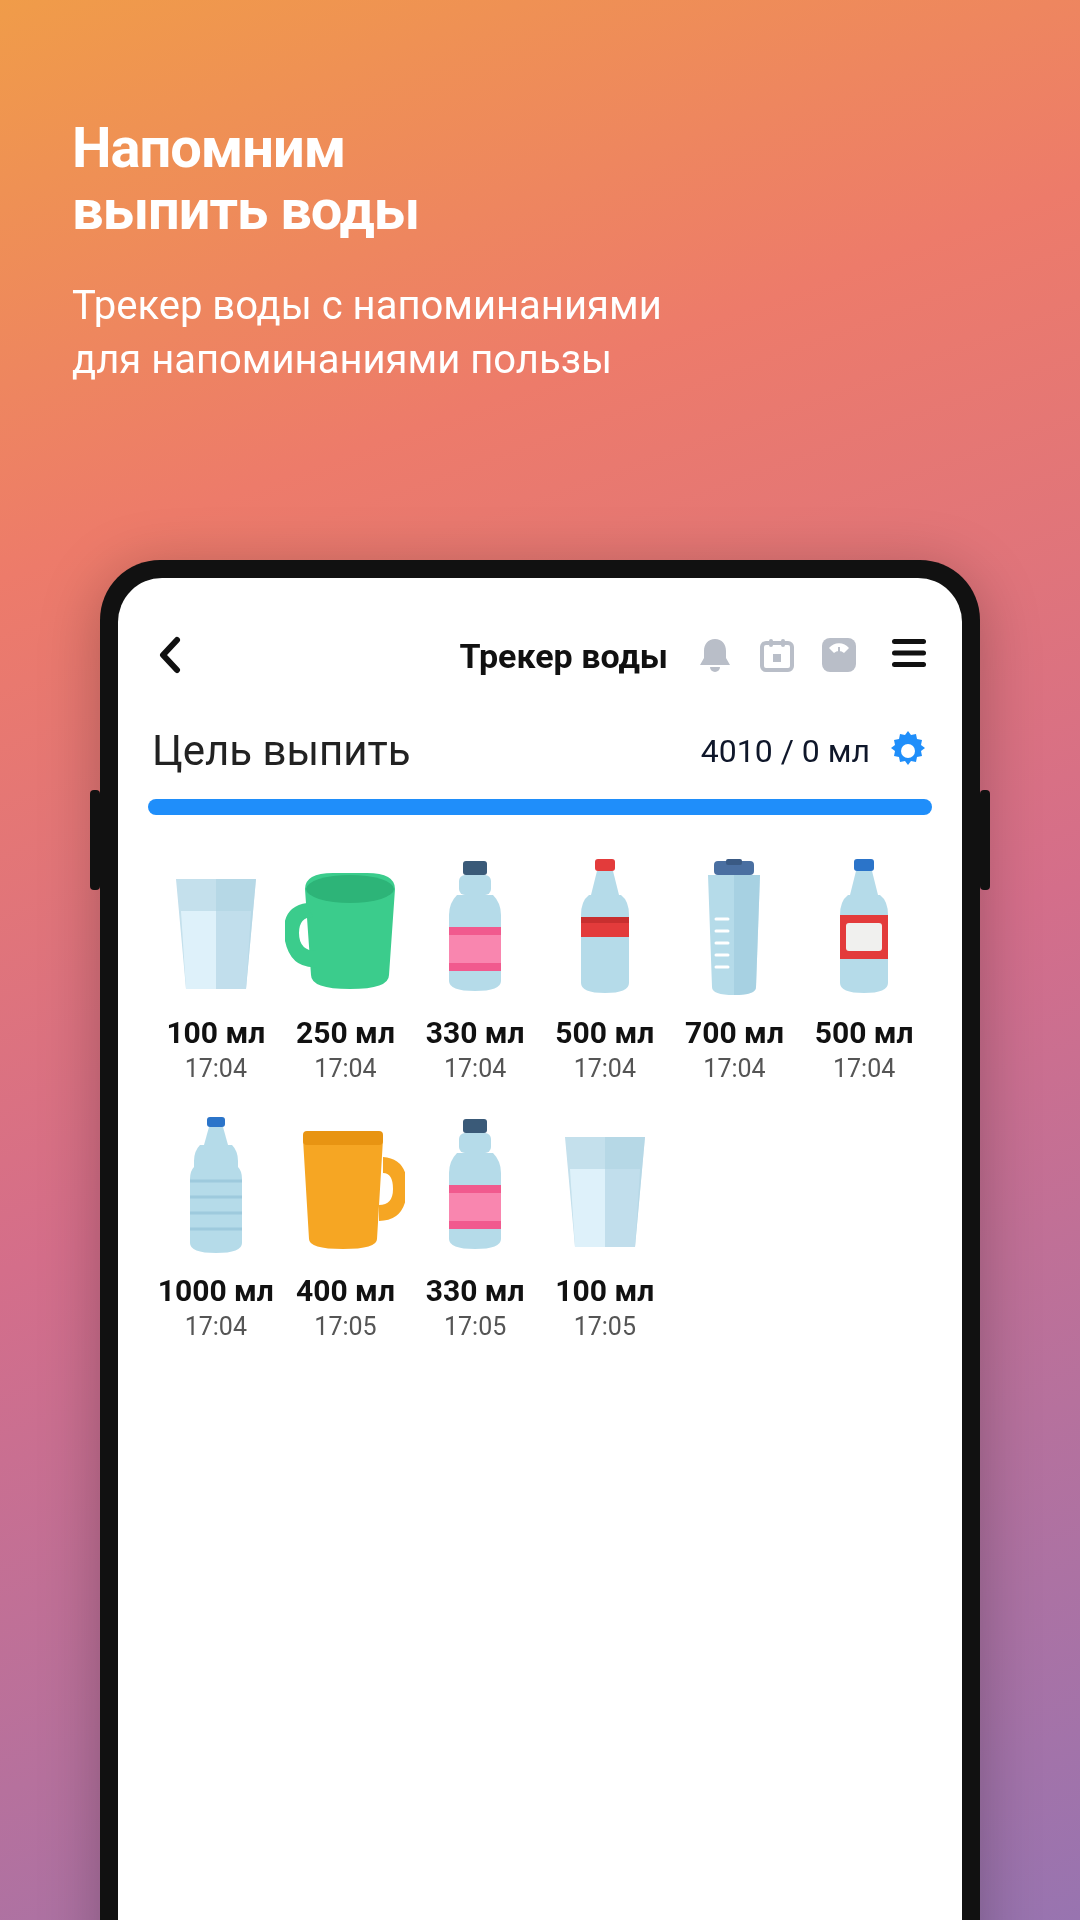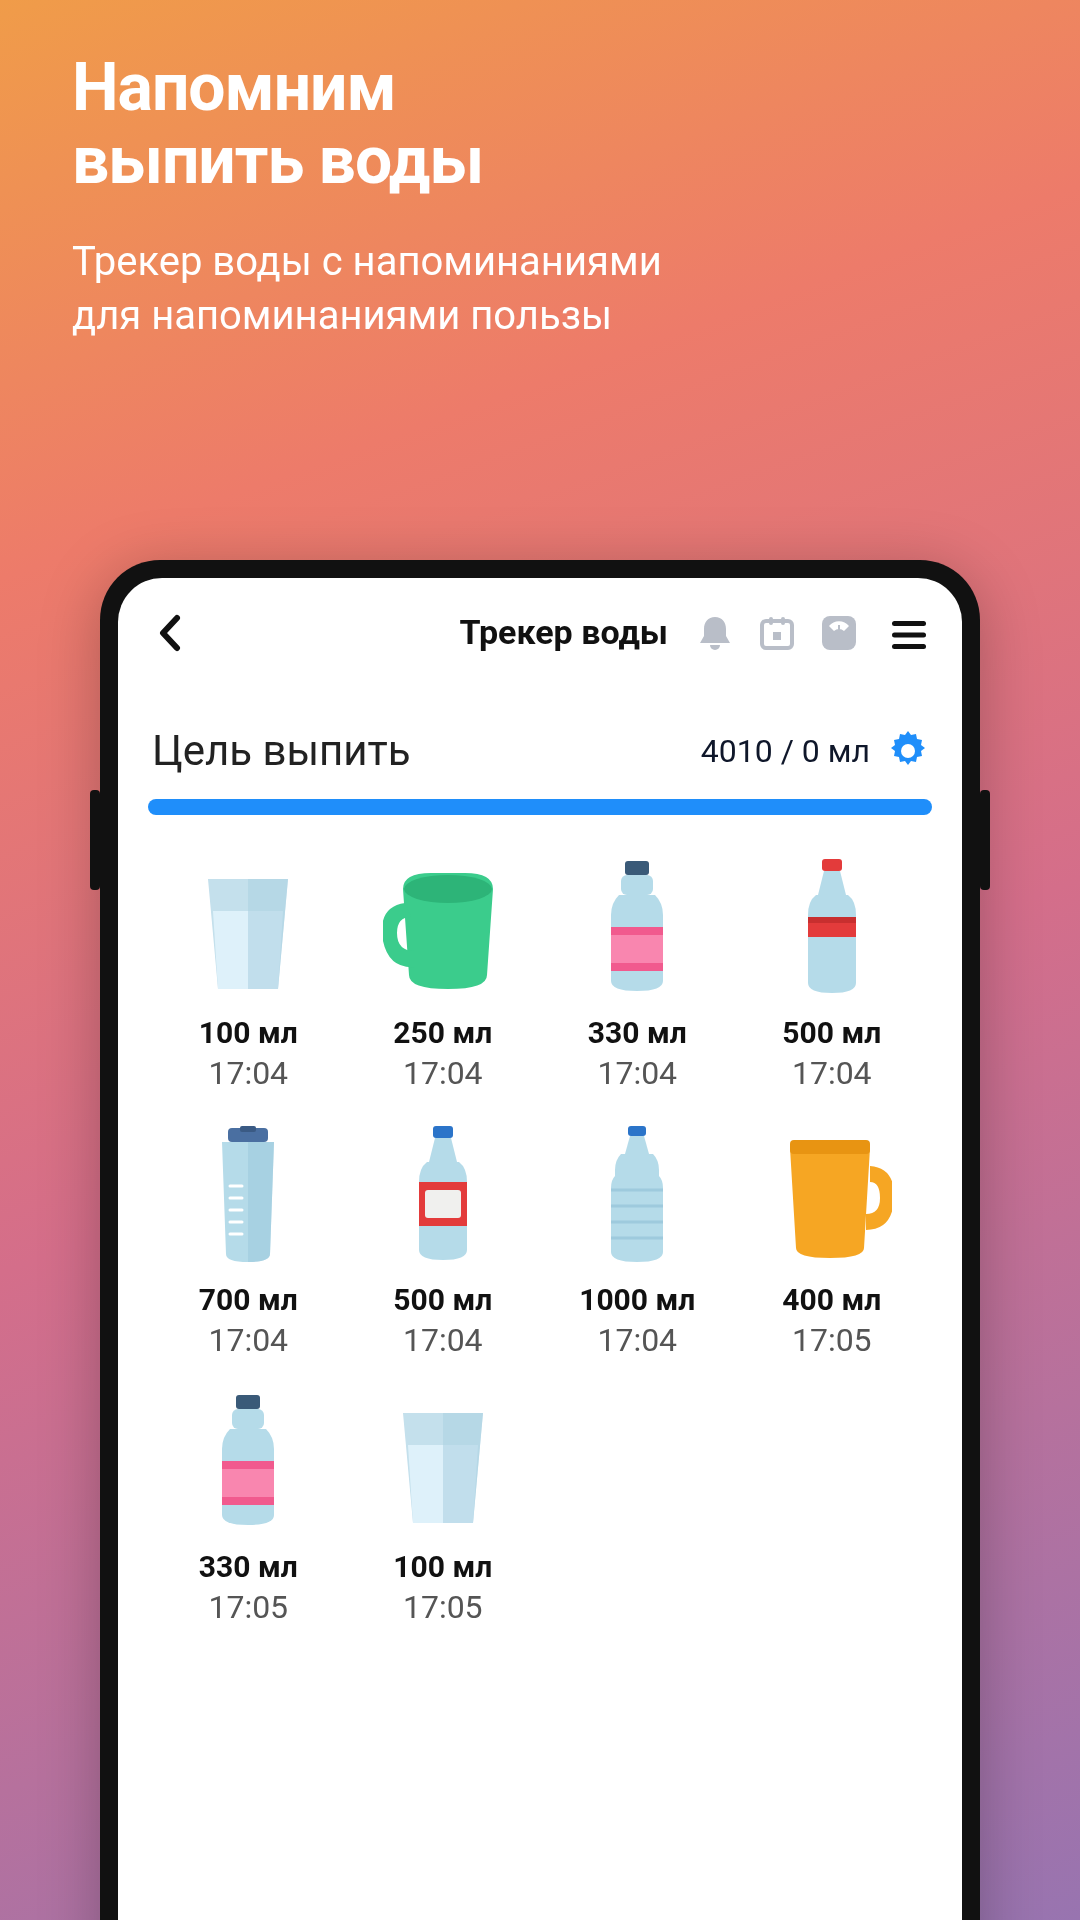--- a/index.html
+++ b/index.html
@@ -6,24 +6,24 @@
   body {
     width: 1080px;
     height: 1920px;
     font-family: -apple-system, BlinkMacSystemFont, "Segoe UI", Roboto, Helvetica, Arial, sans-serif;
     background: linear-gradient(160deg, #f09c49 0%, #ed7b6a 25%, #d46e8a 55%, #9874b0 100%);
     overflow: hidden;
     position: relative;
   }
   .promo-title {
     color: #fff;
-    font-size: 66px;
+    font-size: 56px;
     font-weight: 700;
     line-height: 1.1;
-    padding: 52px 72px 0 72px;
+    padding: 118px 72px 0 72px;
     letter-spacing: -1px;
   }
   .promo-subtitle {
     color: #fff;
     font-size: 40px;
     font-weight: 400;
     line-height: 1.35;
     padding: 38px 56px 0 72px;
   }
   .phone {
@@ -51,21 +51,21 @@
   .screen {
     width: 100%;
     height: 100%;
     background: #fff;
     border-radius: 44px;
     overflow: hidden;
     padding: 34px 30px 0 30px;
   }
   .topbar {
     display: flex;
-    align-items: flex-start;
+    align-items: flex-end;
     gap: 14px;
     height: 64px;
   }
   .back-btn {
     width: 42px;
     height: 42px;
     display: flex;
     align-items: center;
     justify-content: center;
   }
@@ -122,21 +122,21 @@
   }
   .progress {
     height: 16px;
     background: #1f8efa;
     border-radius: 8px;
     margin: 24px 0 0 0;
   }
 
   .grid {
     display: grid;
-    grid-template-columns: repeat(4, 1fr);
+    grid-template-columns: repeat(6, 1fr);
     gap: 34px 6px;
     margin-top: 44px;
     padding: 0 6px;
   }
   .cell {
     display: flex;
     flex-direction: column;
     align-items: center;
     gap: 8px;
   }
@@ -147,21 +147,21 @@
     align-items: flex-end;
     justify-content: center;
   }
   .cell-amount {
     font-size: 30px;
     font-weight: 700;
     color: #111;
     margin-top: 8px;
   }
   .cell-time {
-    font-size: 32px;
+    font-size: 25px;
     font-weight: 400;
     color: #555;
     margin-top: -4px;
   }
   svg { display: block; }
 </style>
 </head>
 <body>
 
 <div class="promo-title">

